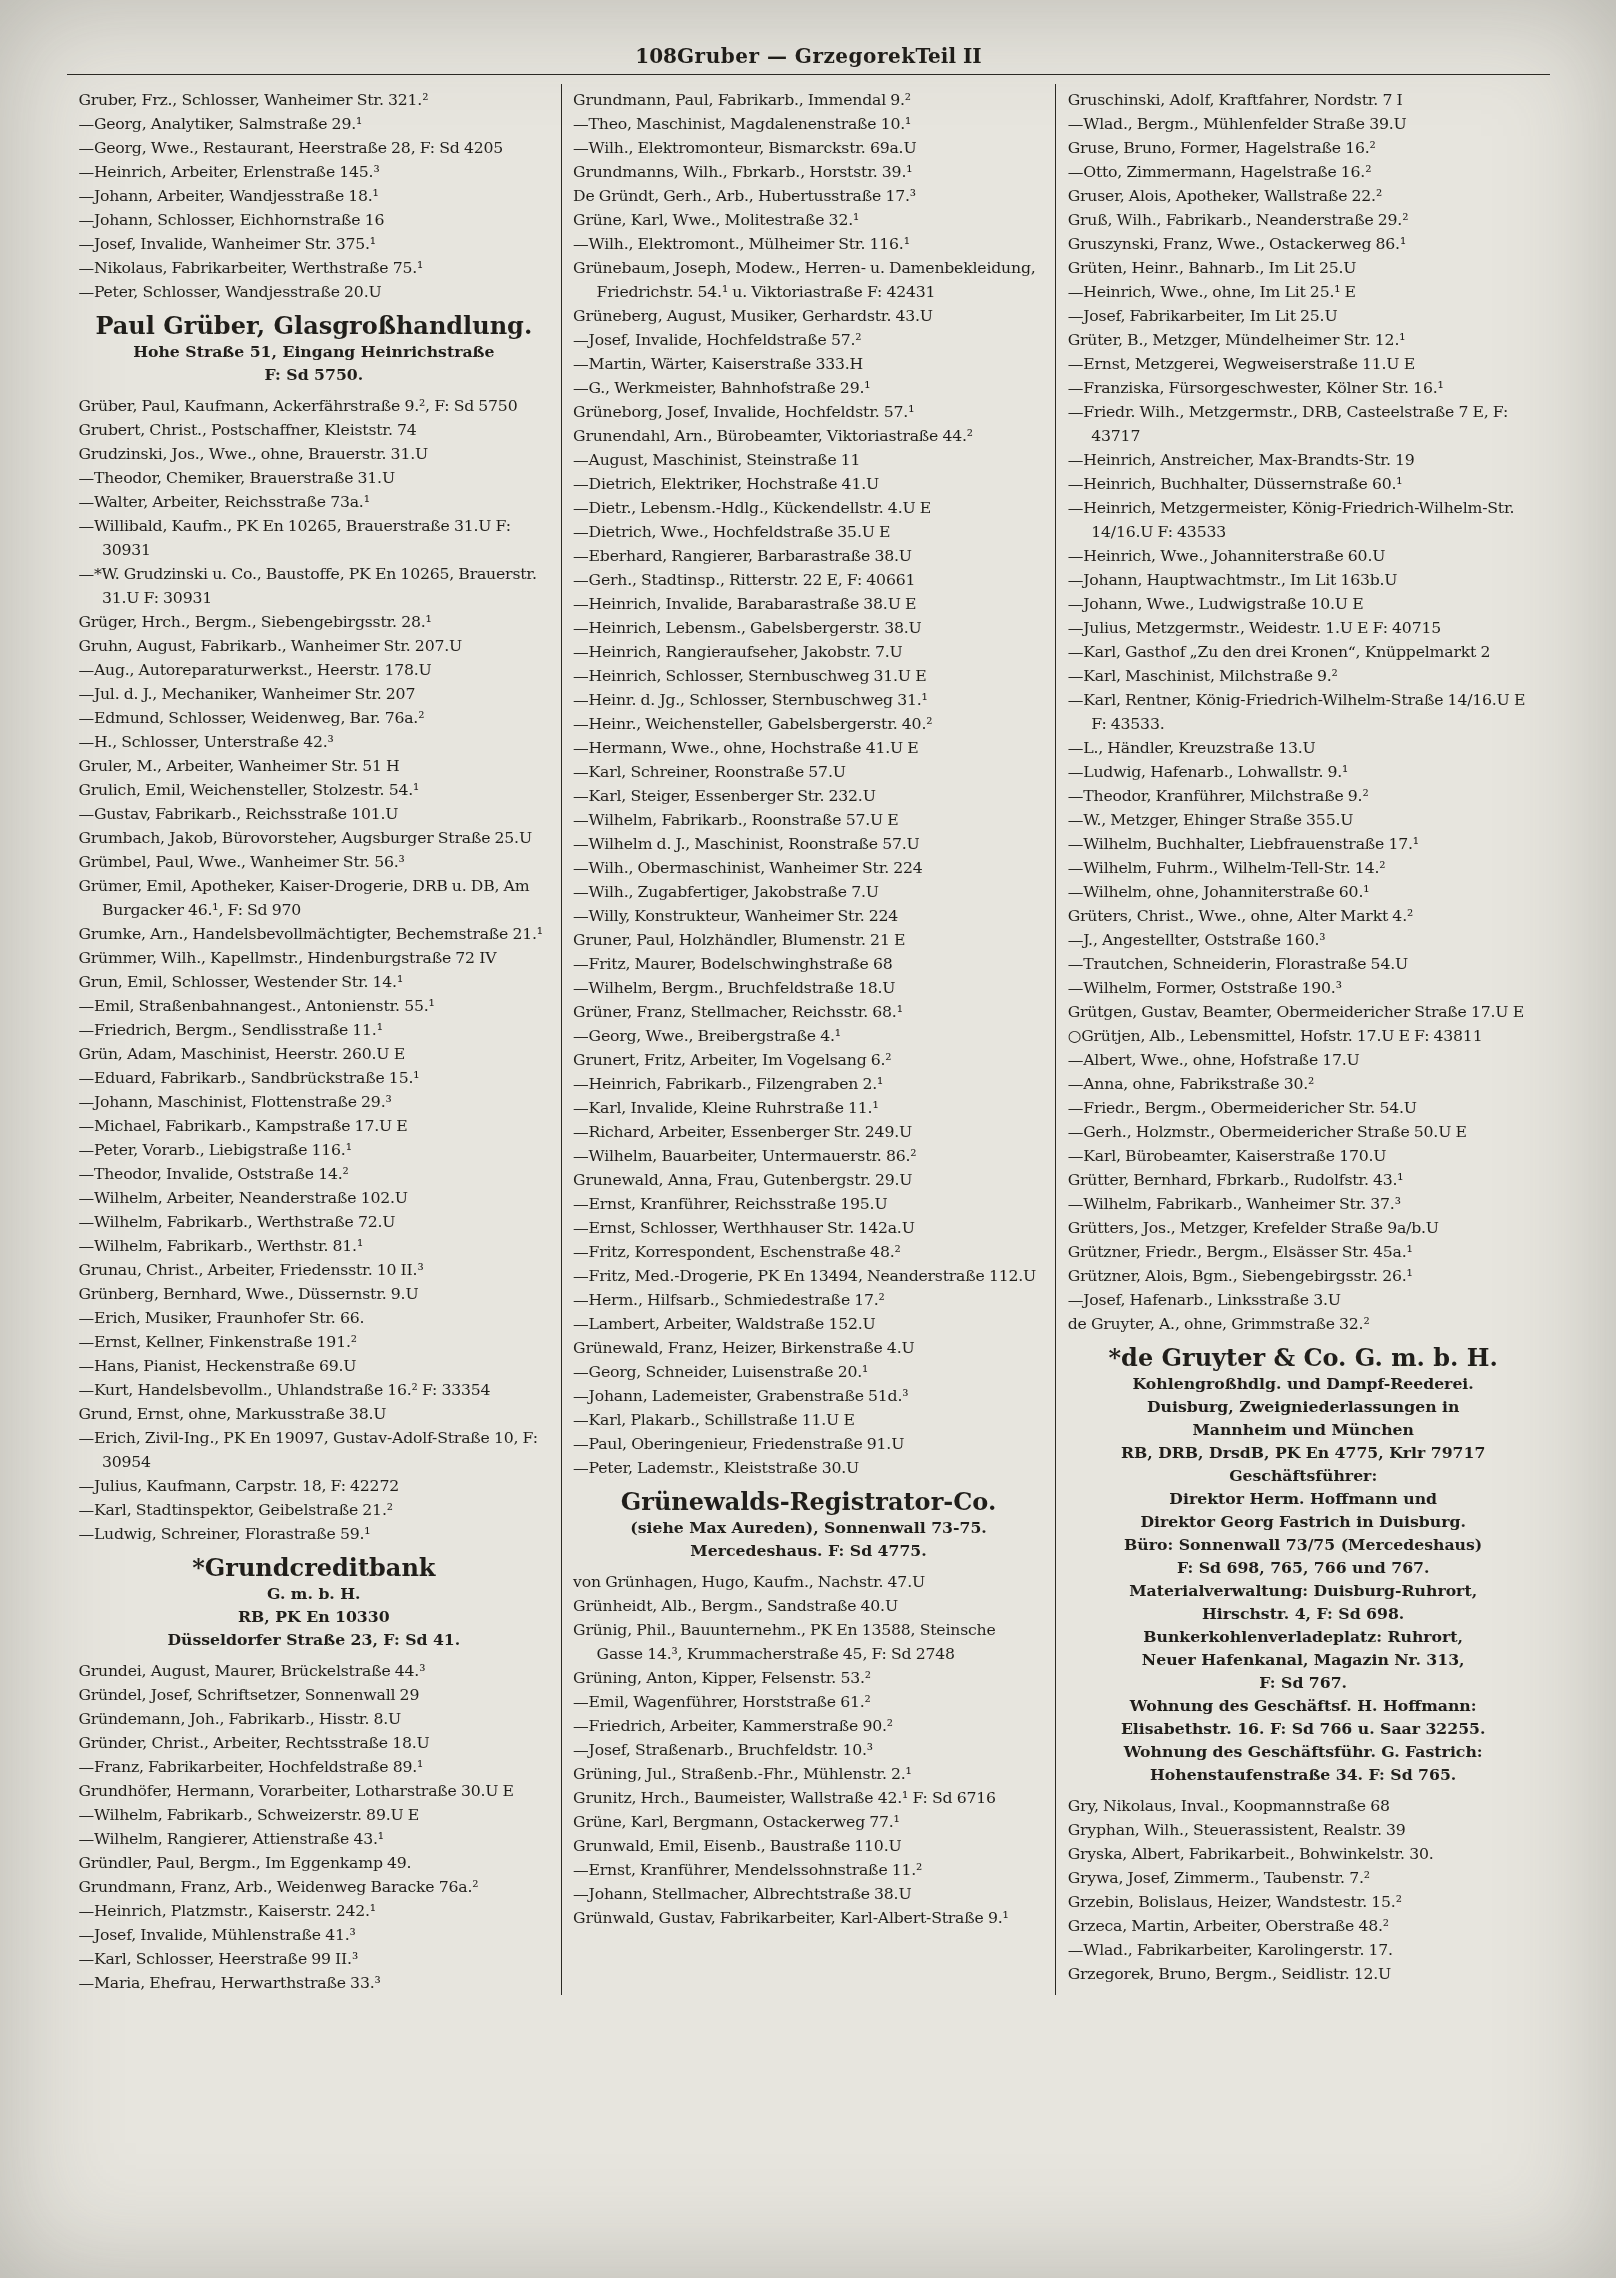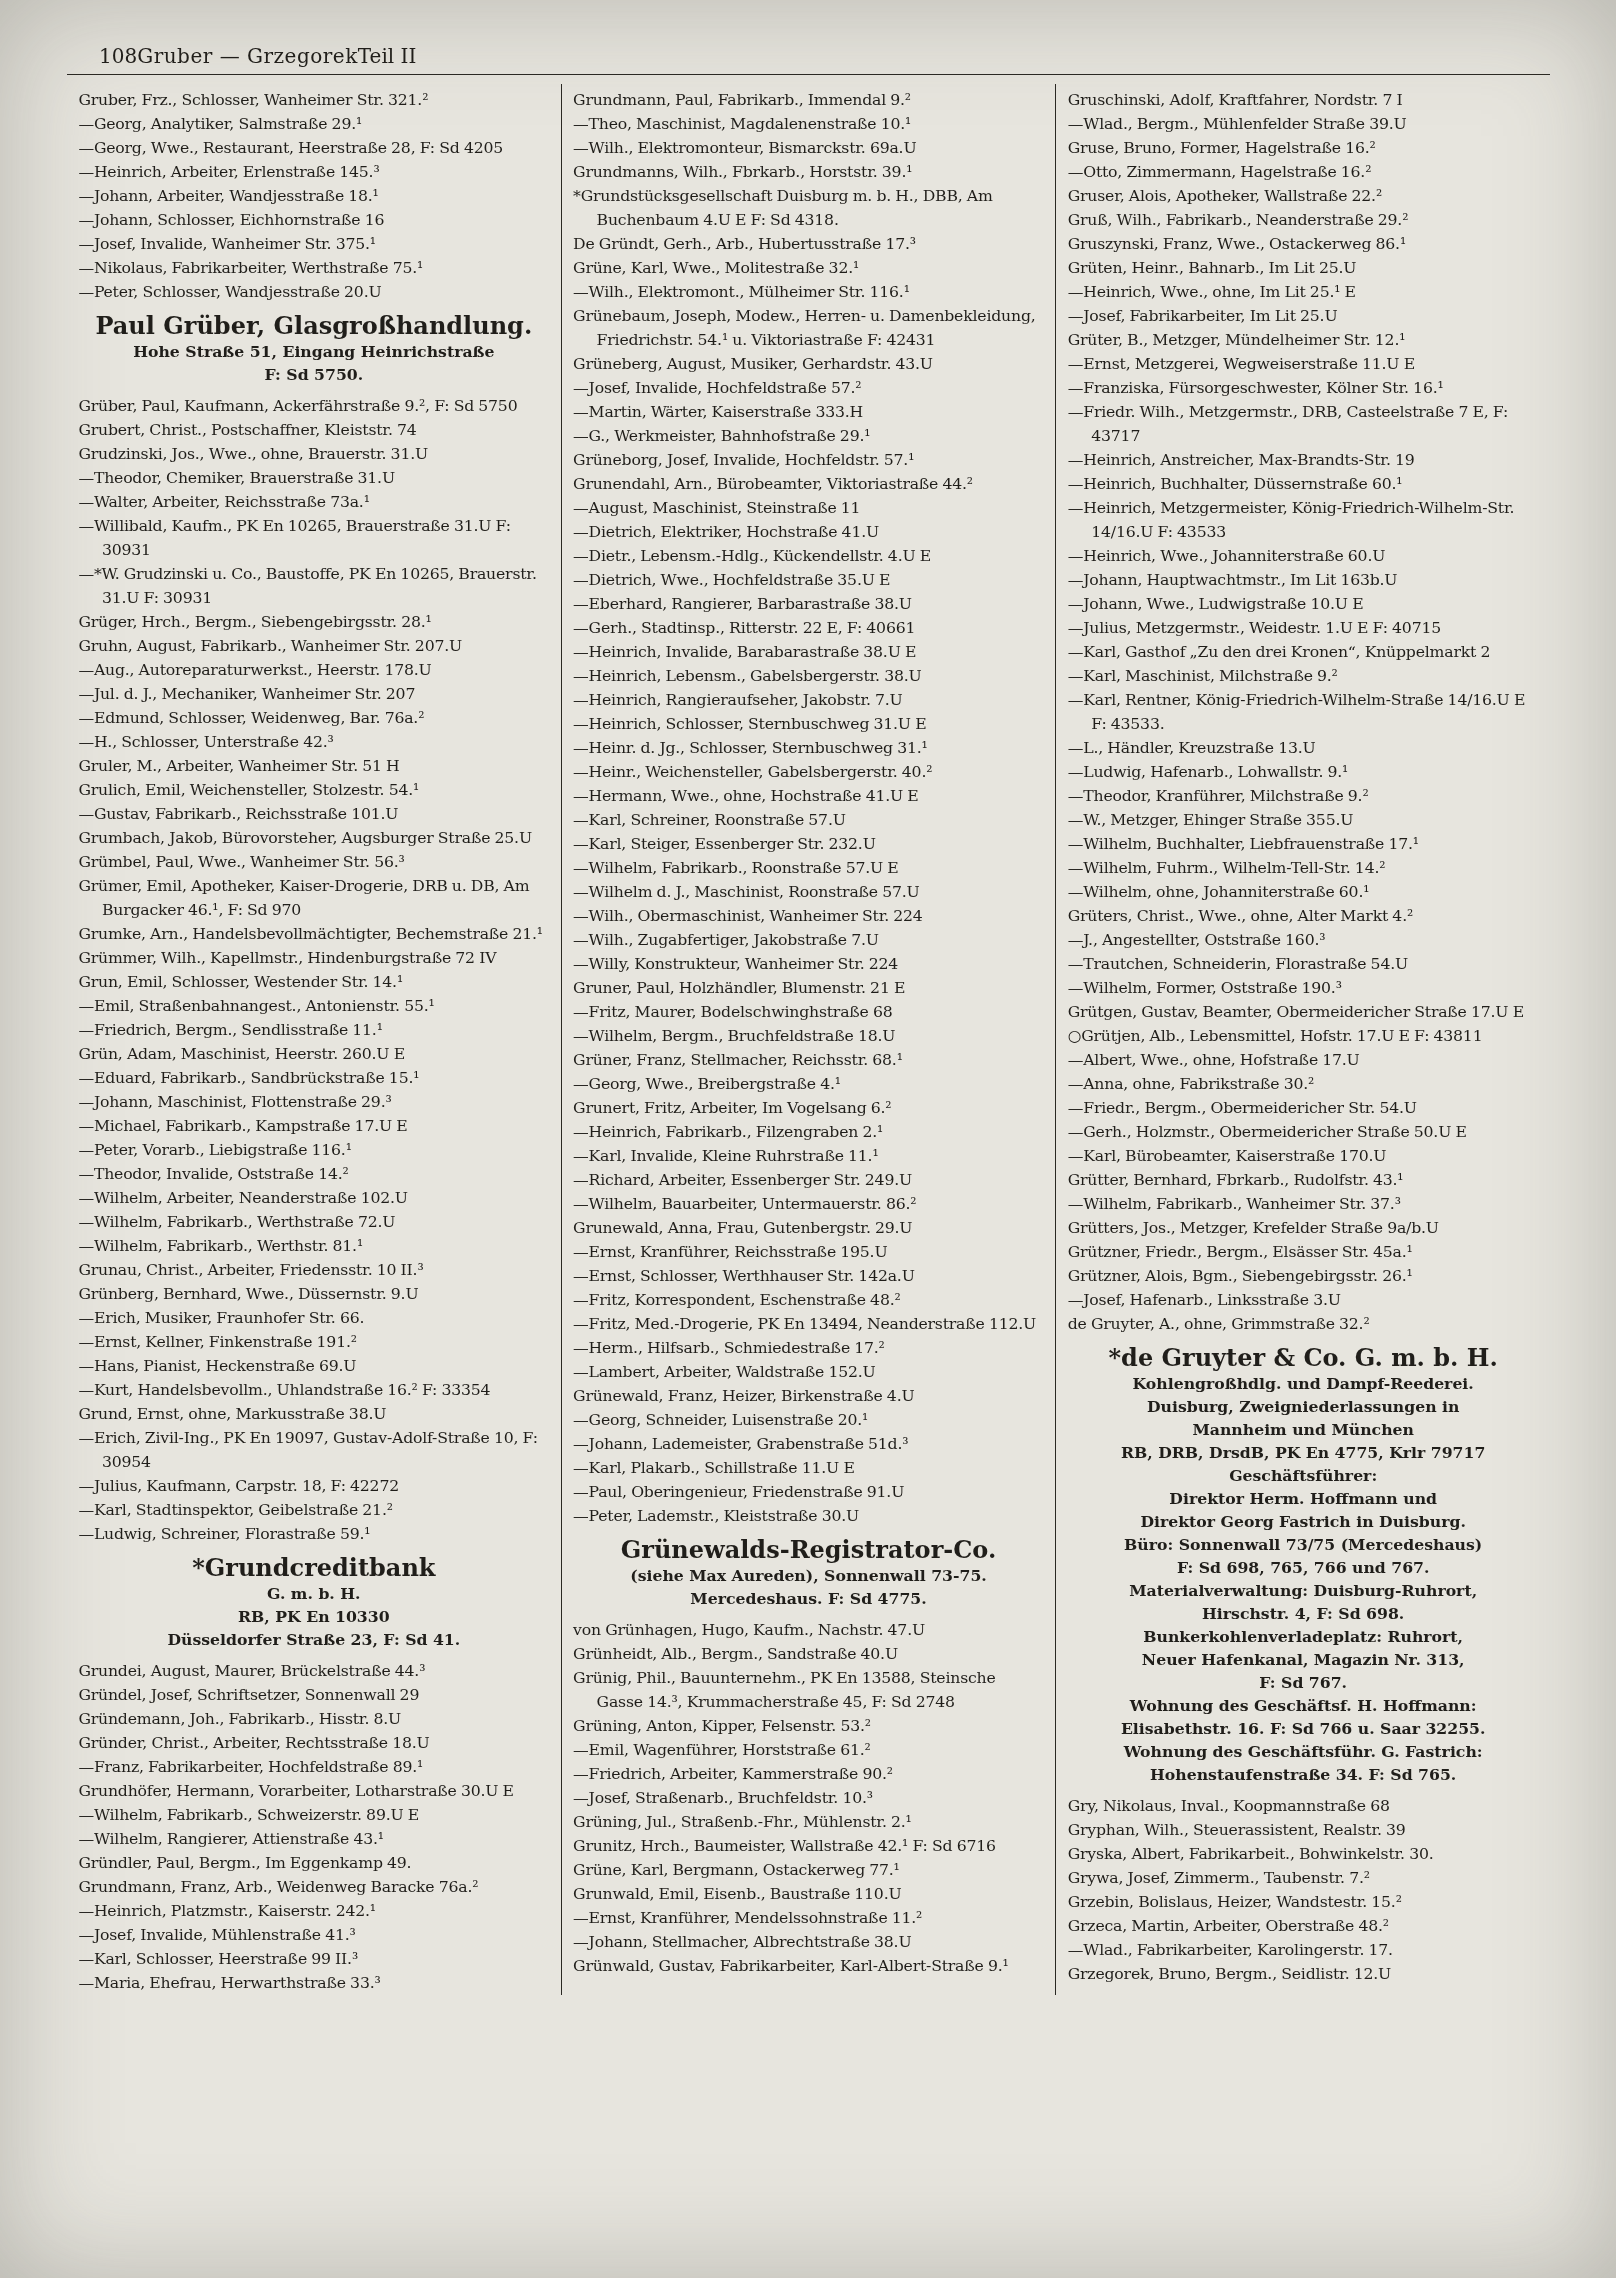--- a/index.html
+++ b/index.html
@@ -13,23 +13,23 @@
     box-shadow: inset 0 0 114px rgba(90,88,80,.35);
   }
   .page {
     padding: 44px 67px 28.5px 67px;
     box-sizing: border-box;
     height: 100%;
   }
   .page-header {
     display: flex;
     align-items: baseline;
-    justify-content: flex-start;
+    justify-content: center;
     font-size: 20px;
-    font-weight: normal;
+    font-weight: bold;
     padding: 0 32px 5.7px 32px;
   }
   .page-header .mid { letter-spacing: 0.5px; }
   .header-rule {
     border: 0;
     border-top: 1.9px solid #2b2923;
     margin: 0 0 9.5px 0;
   }
   .columns {
     display: flex;
@@ -155,21 +155,20 @@
         <div class="entry">—Heinrich, Platzmstr., Kaiserstr. 242.¹</div>
         <div class="entry">—Josef, Invalide, Mühlenstraße 41.³</div>
         <div class="entry">—Karl, Schlosser, Heerstraße 99 II.³</div>
         <div class="entry">—Maria, Ehefrau, Herwarthstraße 33.³</div>
       </div>
     <div class="col">
         <div class="entry">Grundmann, Paul, Fabrikarb., Immendal 9.²</div>
         <div class="entry">—Theo, Maschinist, Magdalenenstraße 10.¹</div>
         <div class="entry">—Wilh., Elektromonteur, Bismarckstr. 69a.U</div>
         <div class="entry">Grundmanns, Wilh., Fbrkarb., Horststr. 39.¹</div>
-        <div class="entry">*Grundstücksgesellschaft Duisburg m. b. H., DBB, Am Buchenbaum 4.U E  F: Sd 4318.</div>
         <div class="entry">De Gründt, Gerh., Arb., Hubertusstraße 17.³</div>
         <div class="entry">Grüne, Karl, Wwe., Molitestraße 32.¹</div>
         <div class="entry">—Wilh., Elektromont., Mülheimer Str. 116.¹</div>
         <div class="entry">Grünebaum, Joseph, Modew., Herren- u. Damenbekleidung, Friedrichstr. 54.¹ u. Viktoriastraße  F: 42431</div>
         <div class="entry">Grüneberg, August, Musiker, Gerhardstr. 43.U</div>
         <div class="entry">—Josef, Invalide, Hochfeldstraße 57.²</div>
         <div class="entry">—Martin, Wärter, Kaiserstraße 333.H</div>
         <div class="entry">—G., Werkmeister, Bahnhofstraße 29.¹</div>
         <div class="entry">Grüneborg, Josef, Invalide, Hochfeldstr. 57.¹</div>
         <div class="entry">Grunendahl, Arn., Bürobeamter, Viktoriastraße 44.²</div>

